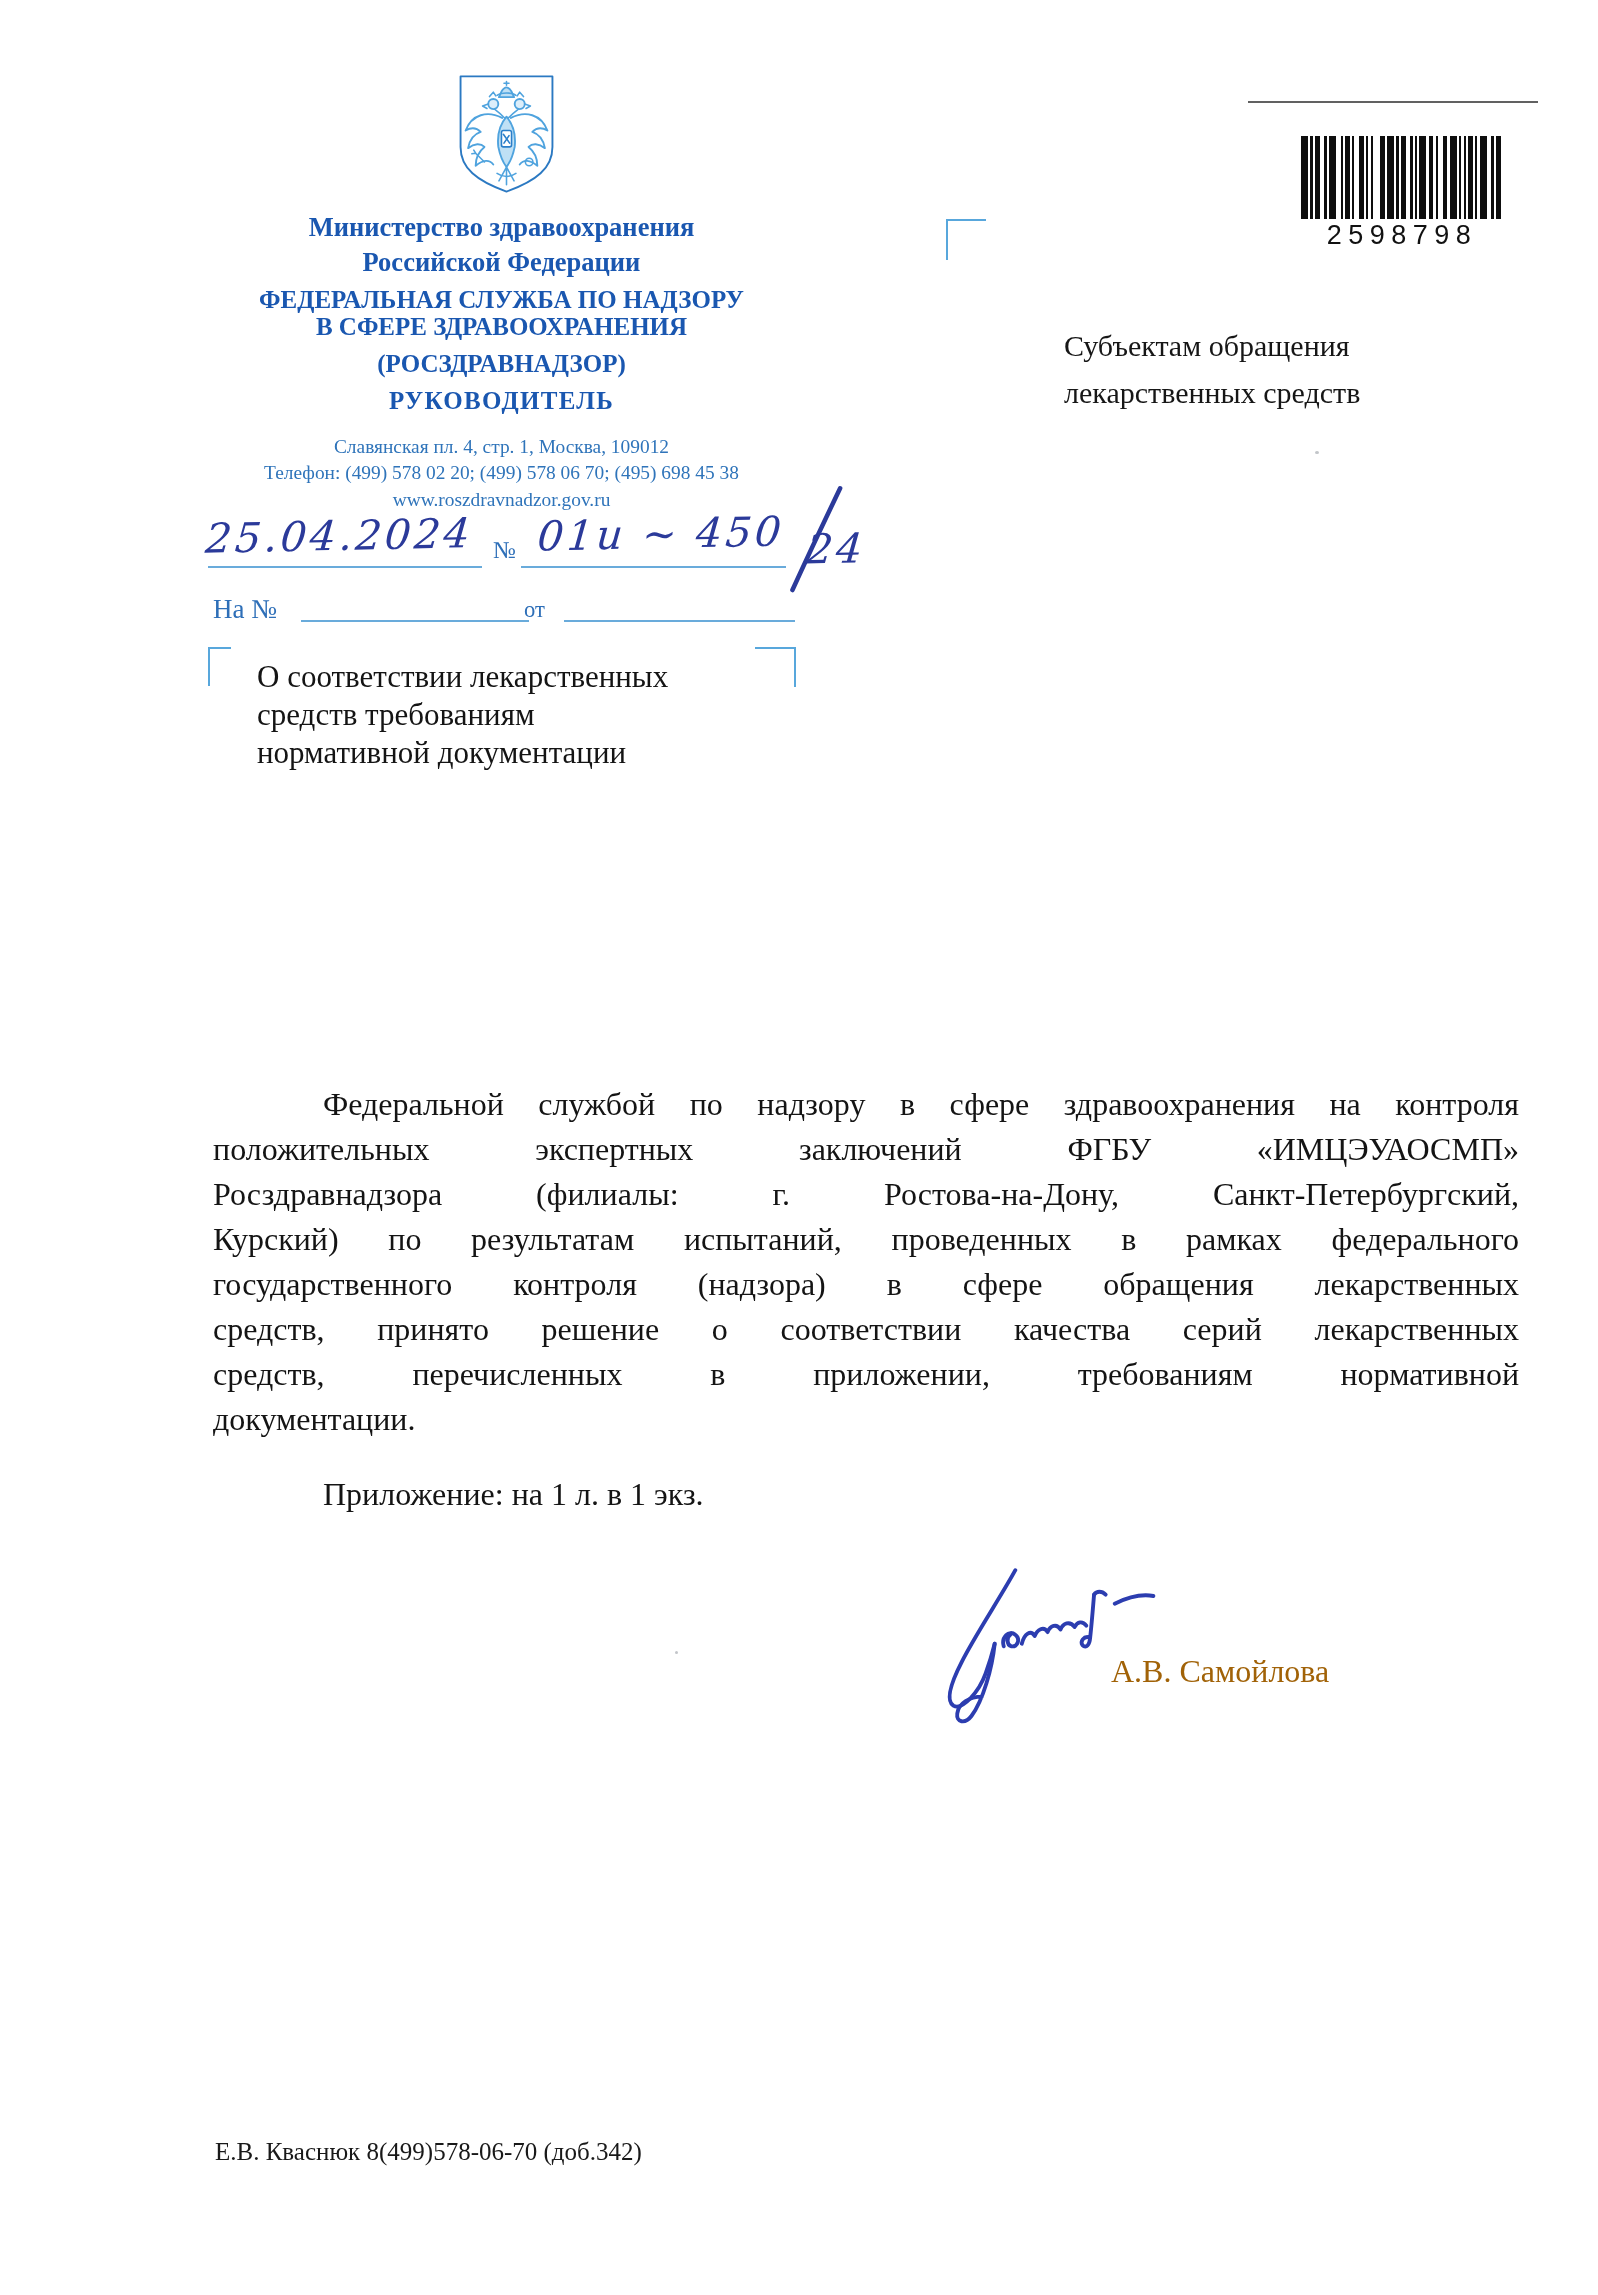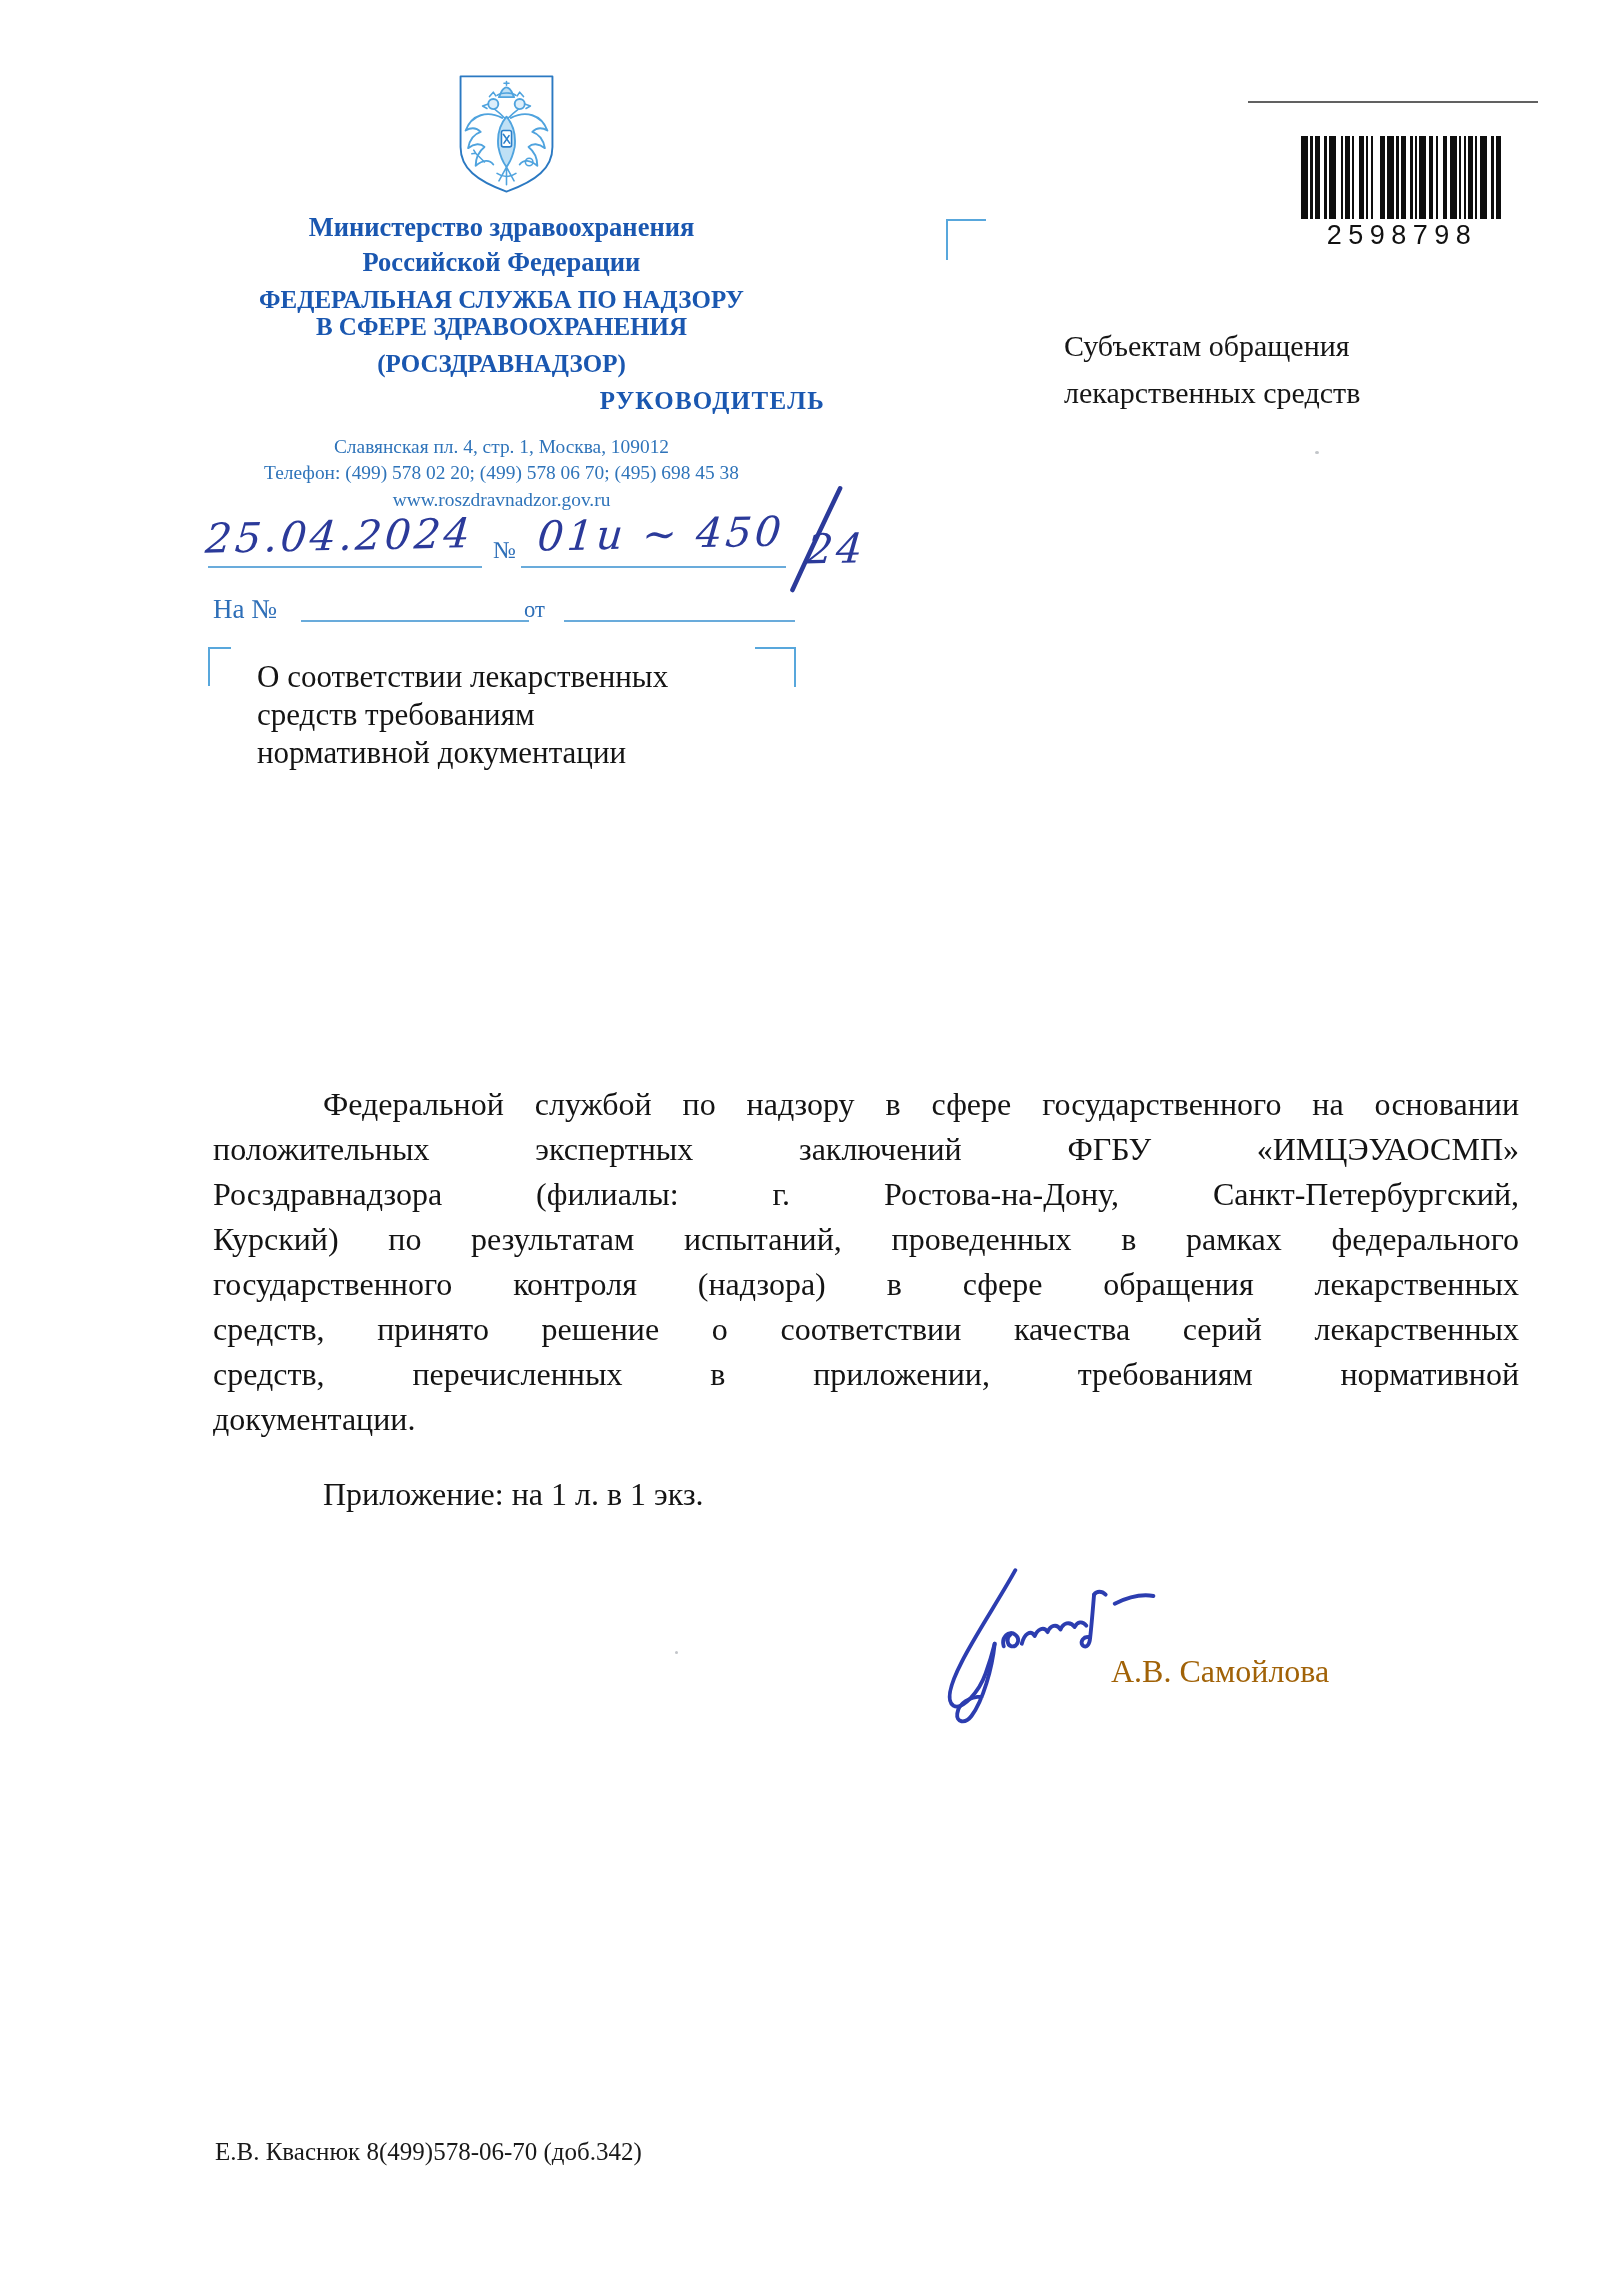--- a/index.html
+++ b/index.html
@@ -16,21 +16,21 @@
   
   .letterhead{left:178px;top:0;width:647px;height:517px;}
   .lh-line{position:absolute;left:0;right:0;text-align:center;white-space:nowrap;}
   .lh-bold{color:var(--header-blue);font-weight:bold;}
   .lh-light{color:var(--header-blue-light);}
   .lh-m1{top:212px;font-size:26.5px;}
   .lh-m2{top:247px;font-size:26.5px;}
   .lh-s1{top:286px;font-size:25px;}
   .lh-s2{top:313px;font-size:25px;}
   .lh-s3{top:350px;font-size:25px;}
-  .lh-ruk{top:387px;font-size:25px;letter-spacing:1.3px;text-align:right;}
+  .lh-ruk{top:387px;font-size:25px;letter-spacing:1.3px;}
   .lh-addr{top:436px;font-size:19.4px;}
   .lh-phone{top:462px;font-size:19.4px;}
   .lh-www{top:489px;font-size:19.4px;}
 
   
   .emblem{left:453px;top:72px;width:107px;height:124px;}
 
   
   .scanline{left:1248px;top:101px;width:290px;height:1.9px;background:#454545;opacity:.85;}
   .barcode{left:1301px;top:136px;width:202px;height:83px;display:flex;align-items:stretch;}
@@ -215,21 +215,21 @@
 <div class="abs corner-subj-l-v"></div>
 <div class="abs corner-subj-r-h"></div>
 <div class="abs corner-subj-r-v"></div>
 <div class="abs subject">
   <div>О соответствии лекарственных</div>
   <div>средств требованиям</div>
   <div>нормативной документации</div>
 </div>
 
 <div class="abs body-text">
-    <div class="body-line">Федеральной службой по надзору в сфере государственного на основании</div>
+    <div class="body-line">Федеральной службой по надзору в сфере здравоохранения на контроля</div>
     <div class="body-line">положительных экспертных заключений ФГБУ «ИМЦЭУАОСМП»</div>
     <div class="body-line">Росздравнадзора (филиалы: г. Ростова-на-Дону, Санкт-Петербургский,</div>
     <div class="body-line">Курский) по результатам испытаний, проведенных в рамках федерального</div>
     <div class="body-line">государственного контроля (надзора) в сфере обращения лекарственных</div>
     <div class="body-line">средств, принято решение о соответствии качества серий лекарственных</div>
     <div class="body-line">средств, перечисленных в приложении, требованиям нормативной</div>
     <div class="body-line">документации.</div>
   </div>
 <div class="abs attachment">Приложение: на 1 л. в 1 экз.</div>
 

